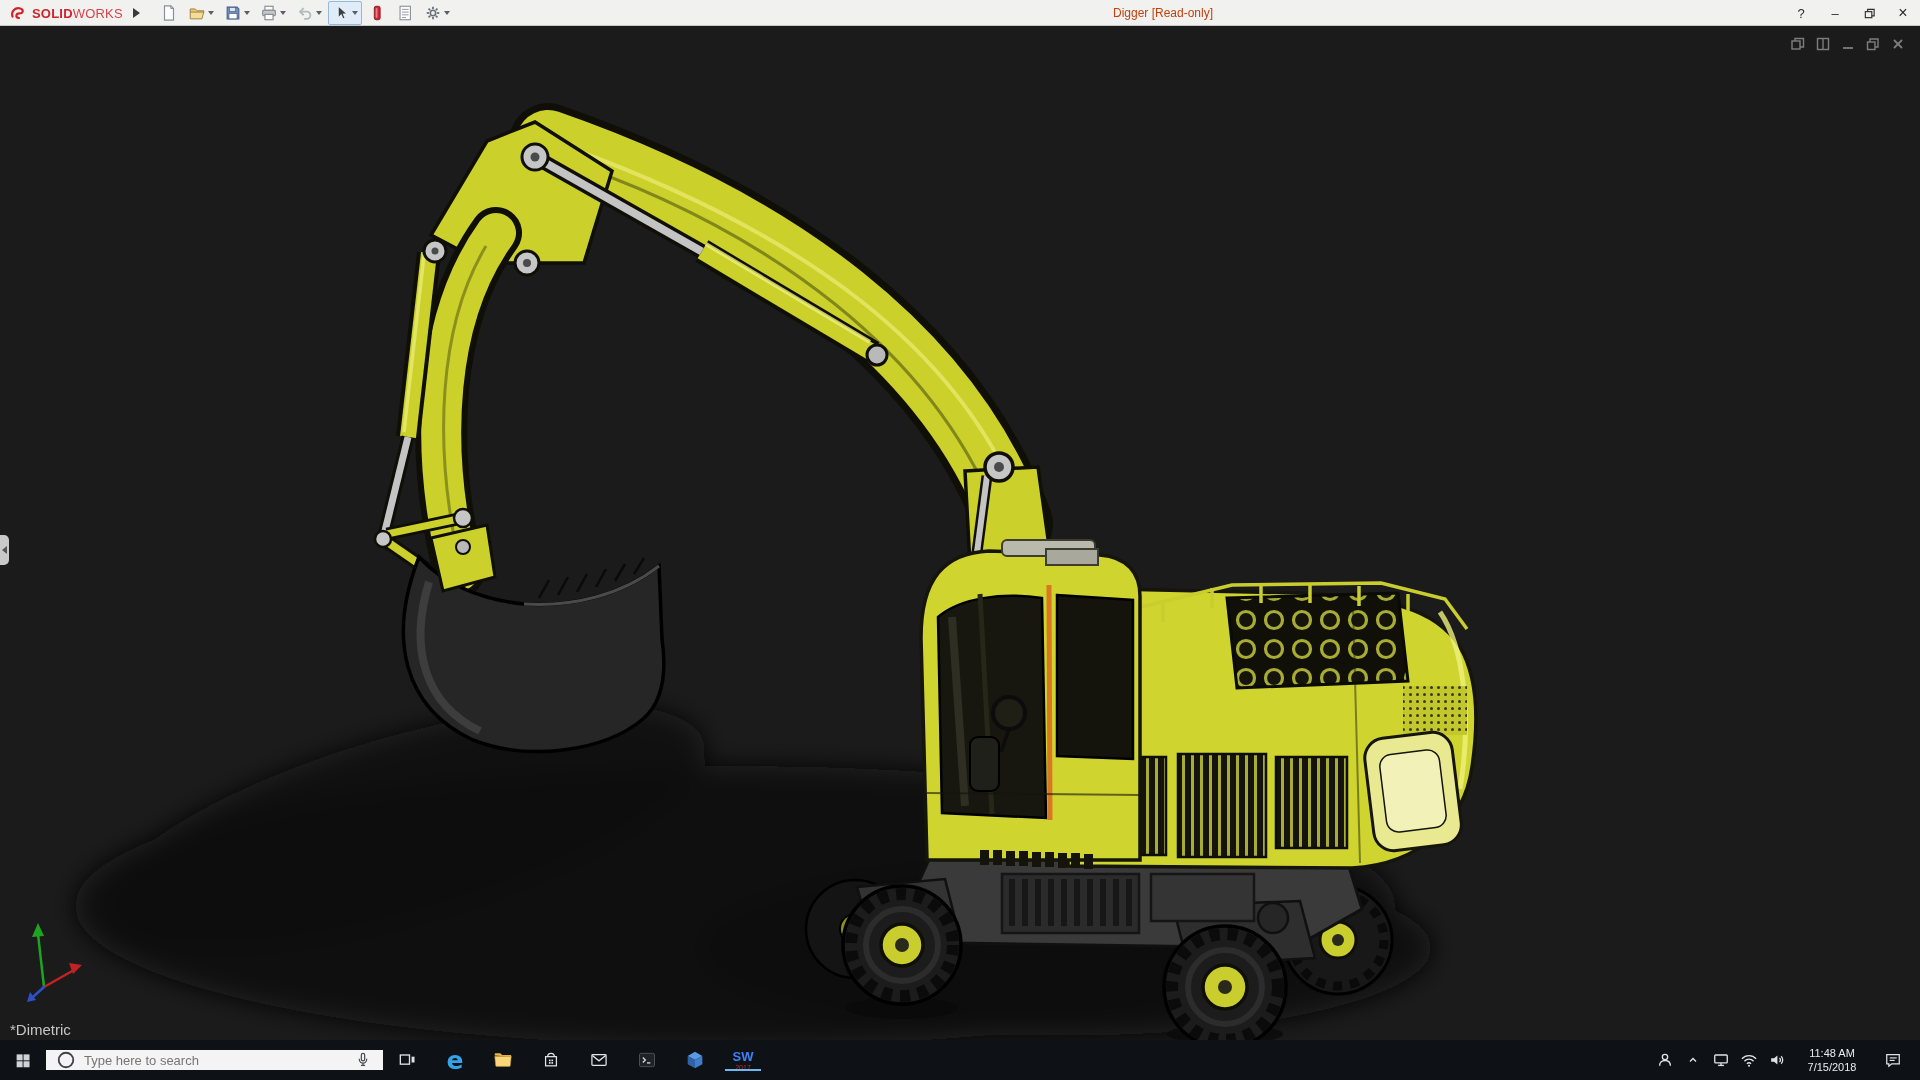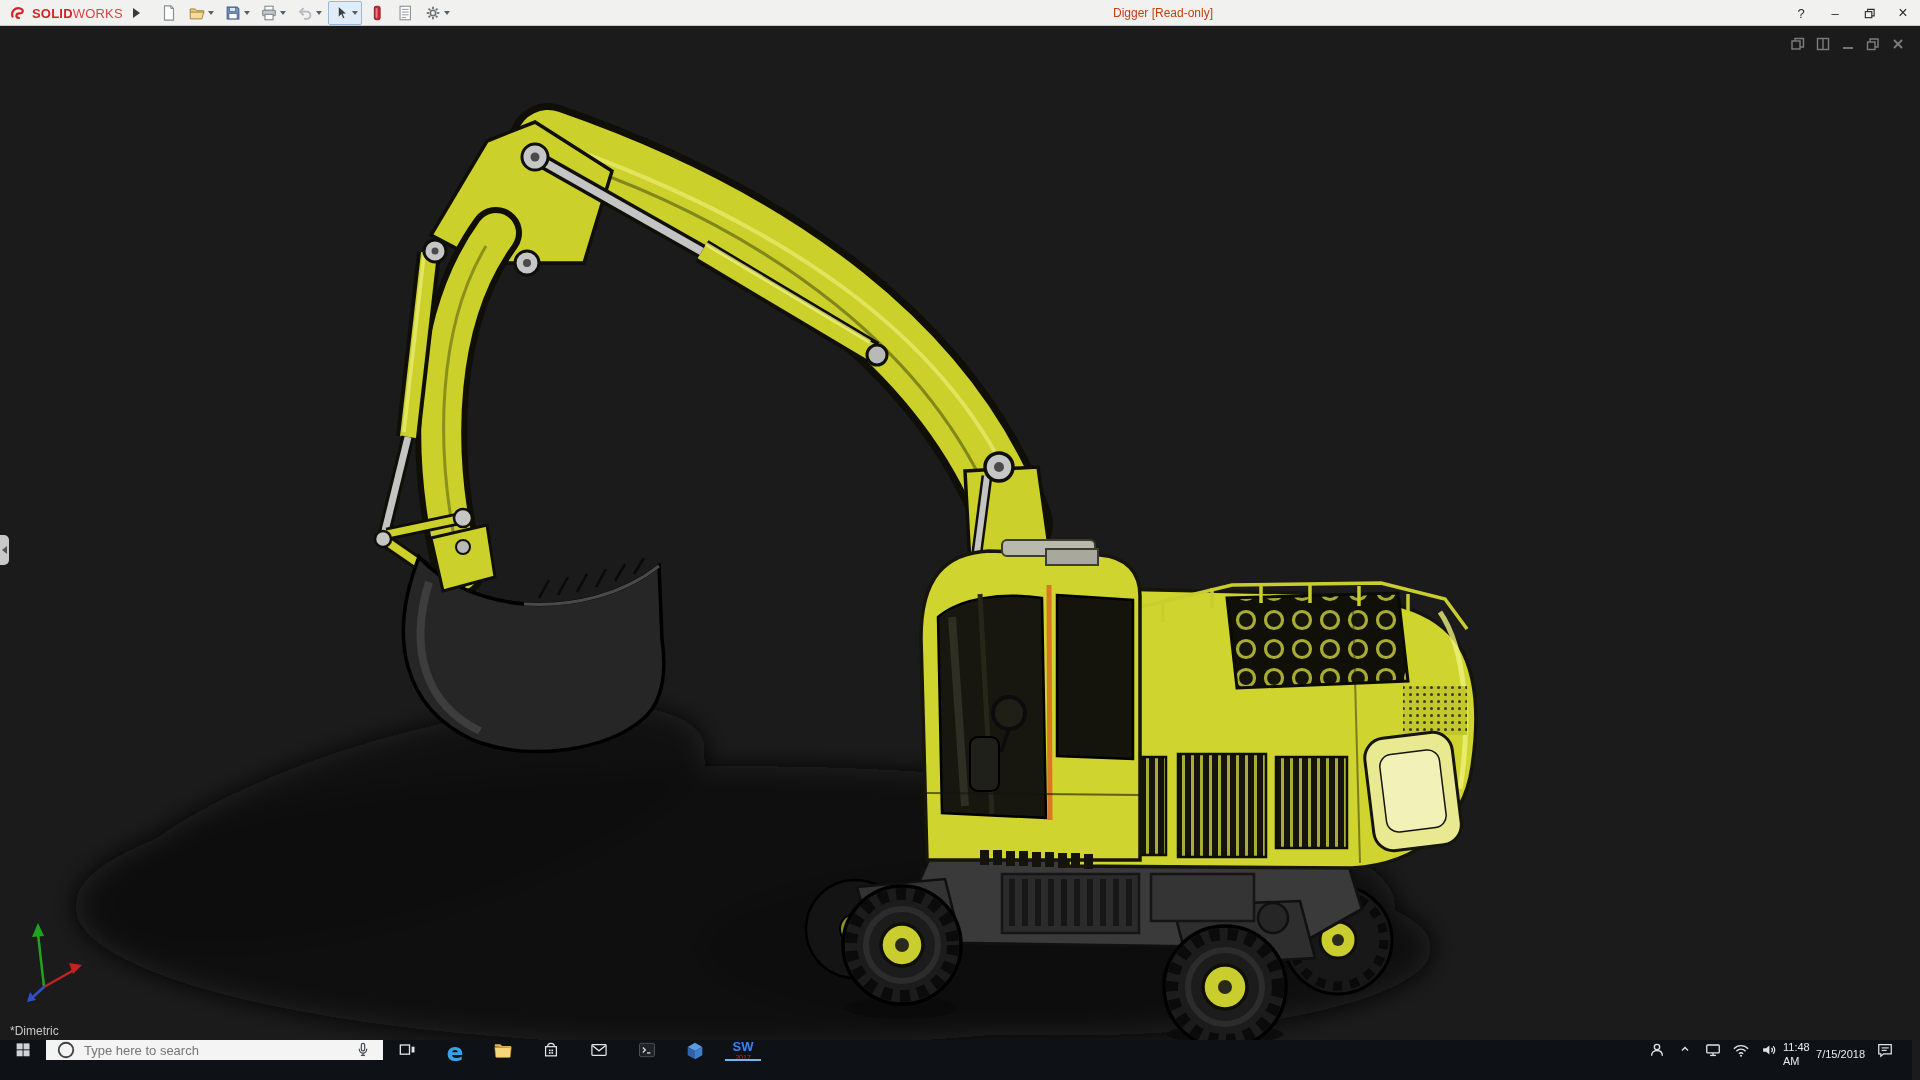--- a/index.html
+++ b/index.html
@@ -26,39 +26,39 @@
   .win-btn.close { font-size:16px; }
 
   
   .viewport { position:absolute; top:26px; left:0; right:0; bottom:40px; background:#1b1b1b; overflow:hidden; }
   .viewport svg.model { position:absolute; inset:0; width:100%; height:100%; display:block; }
   .doc-controls { position:absolute; top:10px; right:14px; display:flex; gap:9px; z-index:3; }
   .doc-btn { cursor:pointer; opacity:0.85; }
   .side-tab { position:absolute; left:0; top:509px; width:9px; height:30px; background:#c9c9c9;
               border-radius:0 5px 5px 0; display:flex; align-items:center; justify-content:center; cursor:pointer; z-index:3; }
   .side-tab .tri { width:0; height:0; border-top:4px solid transparent; border-bottom:4px solid transparent; border-right:5px solid #555; }
-  .orientation-label { position:absolute; left:10px; bottom:2px; font-size:12px; color:#c6c6c6; z-index:3; }
+  .orientation-label { position:absolute; left:10px; bottom:2px; font-size:15px; color:#c6c6c6; z-index:3; }
 
   
-  .taskbar { position:absolute; left:0; right:8px; bottom:0; height:40px; background:#0e1116;
-             display:flex; align-items:flex-start; z-index:10; }
+  .taskbar { position:absolute; left:0; right:0; bottom:0; height:40px; background:#0e1116;
+             display:flex; align-items:center; z-index:10; }
   .tb-item { display:flex; align-items:center; justify-content:center; cursor:pointer; position:relative; }
   .start-btn { width:46px; }
   .search-box { width:337px; background:#f4f4f4; display:flex; align-items:center; gap:8px; padding:0 10px; cursor:text; }
   .search-box input { border:none; outline:none; background:transparent; flex:1; font-size:13px; color:#555;
                       font-family:"Liberation Sans", sans-serif; }
   .app-btn { width:48px; }
   .app-btn.running::after { content:""; position:absolute; left:6px; right:6px; bottom:0; height:2px; background:#6cb8f0; }
   .edge-glyph { font-family:"DejaVu Sans", sans-serif; font-weight:bold; font-size:25px; color:#35a3e8; line-height:1; }
   .sw-stack { display:flex; flex-direction:column; align-items:center; line-height:1; }
   .sw-label { color:#3b82f6; font-weight:bold; font-size:13px; }
   .sw-year  { color:#cc2630; font-size:7px; margin-top:1px; }
   .spacer { flex:1; }
   .tray-btn { width:28px; }
-  .clock { width:82px; display:flex; flex-direction:row; align-items:center; justify-content:center;
+  .clock { width:82px; display:flex; flex-direction:column; align-items:center; justify-content:center;
            color:#e9ecef; font-size:11px; line-height:14px; cursor:pointer; }
   .action-btn { width:40px; }
   .show-desktop { width:7px; border-left:1px solid #3a3f45; cursor:pointer; }
 </style>
 </head>
 <body>
 
 <div class="titlebar">
   <div class="brand">
     <svg width="20" height="20" viewBox="0 0 22 22">

